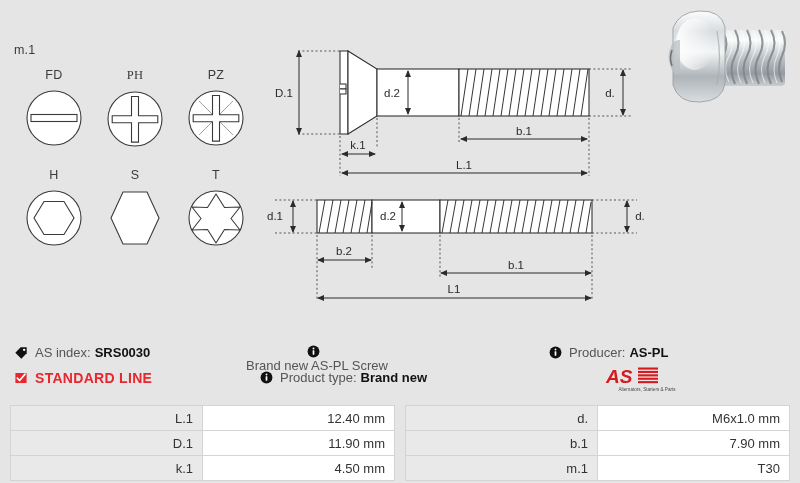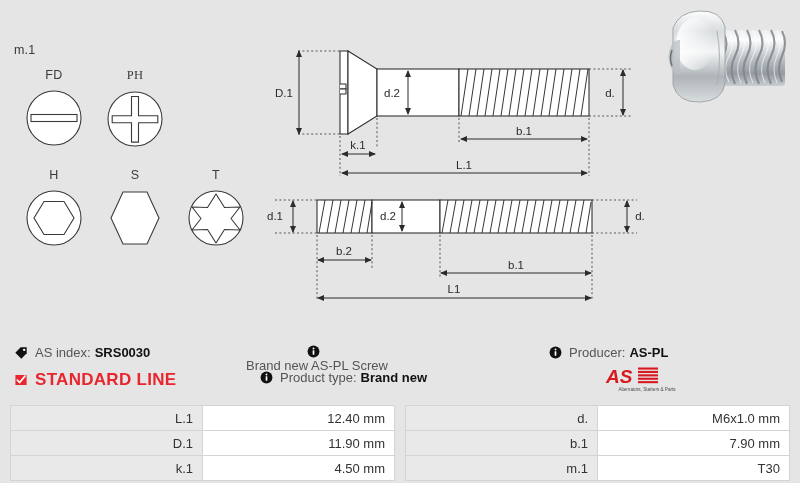--- a/index.html
+++ b/index.html
@@ -79,21 +79,21 @@
     display: inline-flex;
     align-items: center;
     justify-content: center;
   }
   .info-text {
     font-size: 13px;
     color: #555555;
   }
   .info-text b { color: #111111; font-weight: bold; }
   .std-line {
-    font-size: 17px;
+    font-size: 14px;
     font-weight: bold;
     color: #e8262d;
     letter-spacing: 0.3px;
   }
 
   
   #as-logo {
     position: absolute;
     left: 588px; top: 364px;
     width: 118px; height: 30px;
@@ -146,20 +146,31 @@
     </div>
 
     <div class="drive-cell" style="left:97px; top:38px;font-family:Liberation Serif, serif;">
       <div class="drive-caption">PH</div>
       <svg class="drive-glyph" viewBox="0 0 76 66">
         <circle cx="38" cy="33" r="27" fill="#fff" stroke="#3a3a3a" stroke-width="1.1"></circle>
         <path d="M34.5,10.5 h7 v19.3 h19.3 v7 h-19.3 v19.3 h-7 v-19.3 h-19.3 v-7 h19.3 z" fill="#fff" stroke="#3a3a3a" stroke-width="1.1" stroke-linejoin="miter"></path>
       </svg>
     </div>
 
+    <div class="drive-cell" style="left:178px; top:38px;">
+      <div class="drive-caption">PZ</div>
+      <svg class="drive-glyph" viewBox="0 0 76 66">
+        <circle cx="38" cy="33" r="27" fill="#fff" stroke="#3a3a3a" stroke-width="1.1"></circle>
+        <g stroke="#8a8a8a" stroke-width="0.8">
+          <line x1="21" y1="16" x2="55" y2="50"></line>
+          <line x1="55" y1="16" x2="21" y2="50"></line>
+        </g>
+        <path d="M34.5,10.5 h7 v19.3 h19.3 v7 h-19.3 v19.3 h-7 v-19.3 h-19.3 v-7 h19.3 z" fill="#fff" stroke="#3a3a3a" stroke-width="1.1" stroke-linejoin="miter"></path>
+      </svg>
+    </div>
 
     <div class="drive-cell" style="left:16px; top:138px;">
       <div class="drive-caption">H</div>
       <svg class="drive-glyph" viewBox="0 0 76 66">
         <circle cx="38" cy="33" r="27" fill="#fff" stroke="#3a3a3a" stroke-width="1.1"></circle>
         <polygon points="28,16.5 48,16.5 58,33 48,49.5 28,49.5 18,33" fill="#fff" stroke="#3a3a3a" stroke-width="1.1"></polygon>
       </svg>
     </div>
 
     <div class="drive-cell" style="left:97px; top:138px;">

